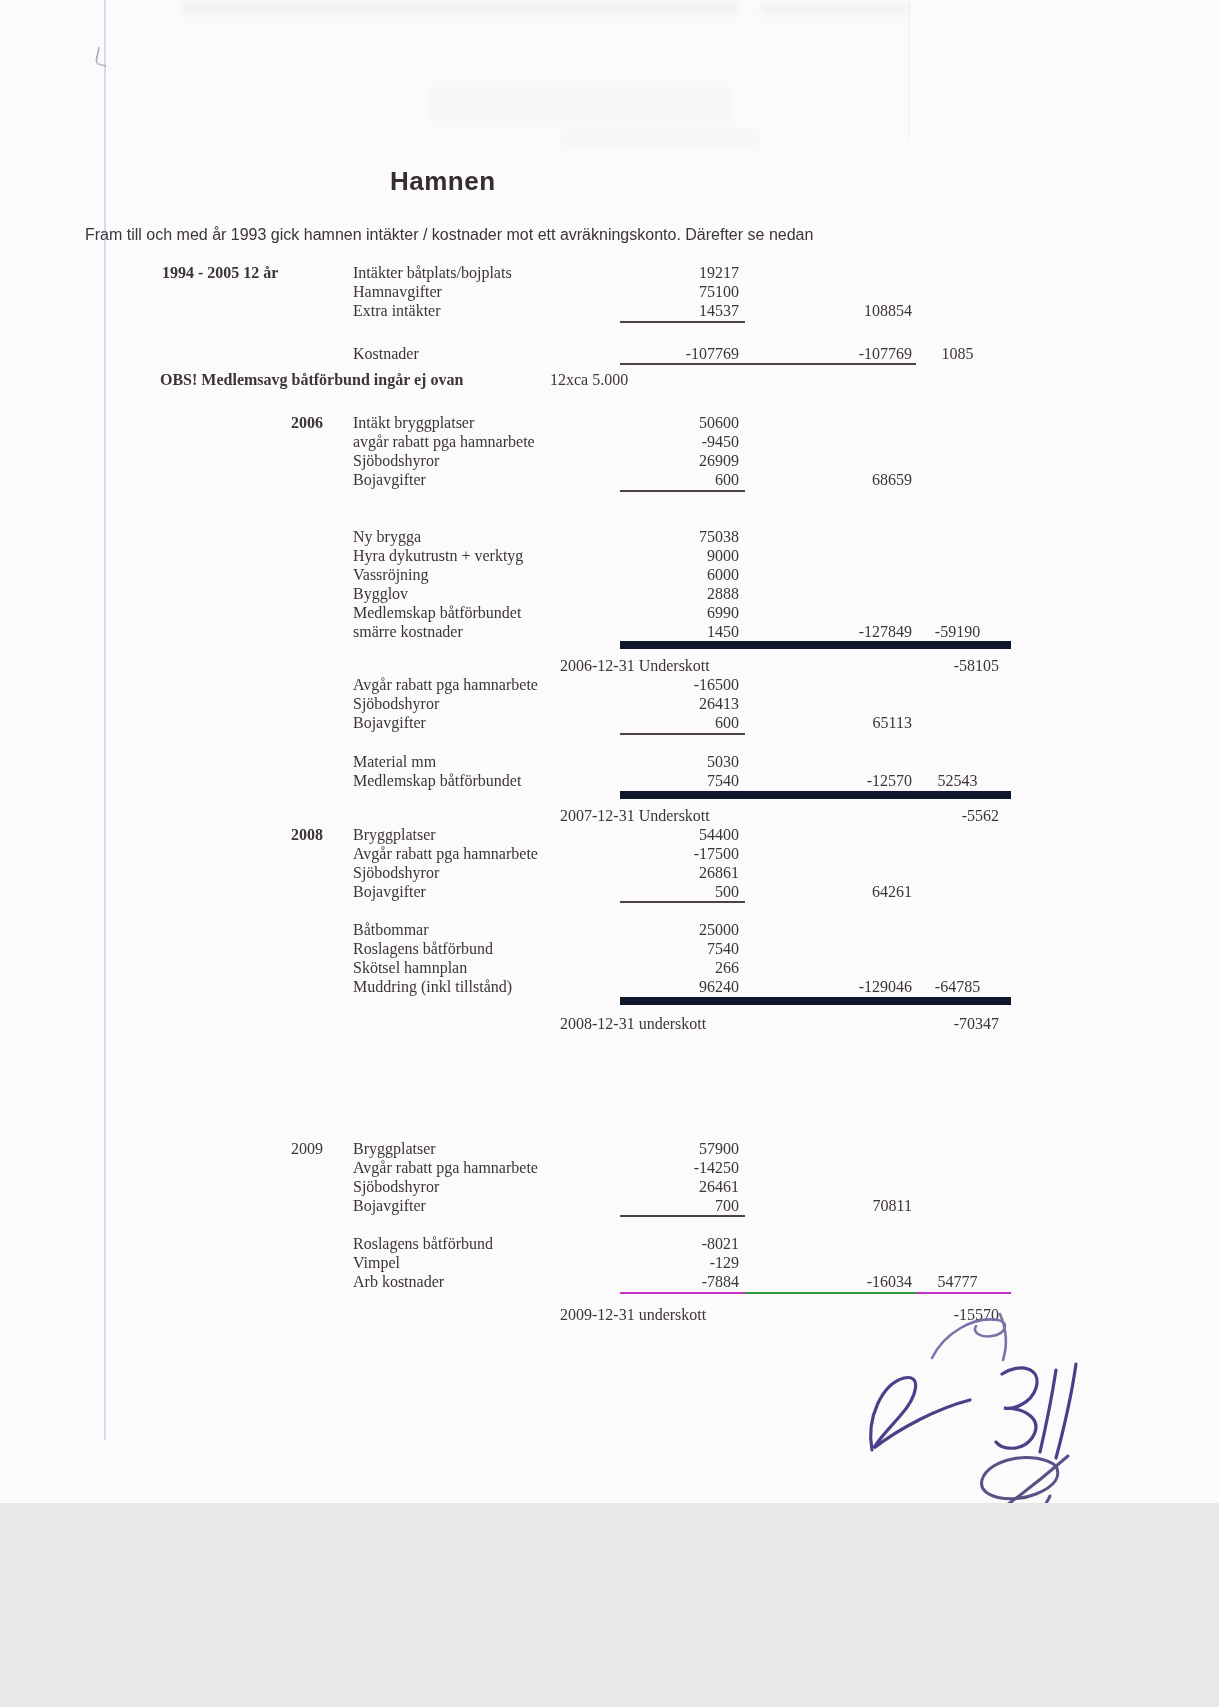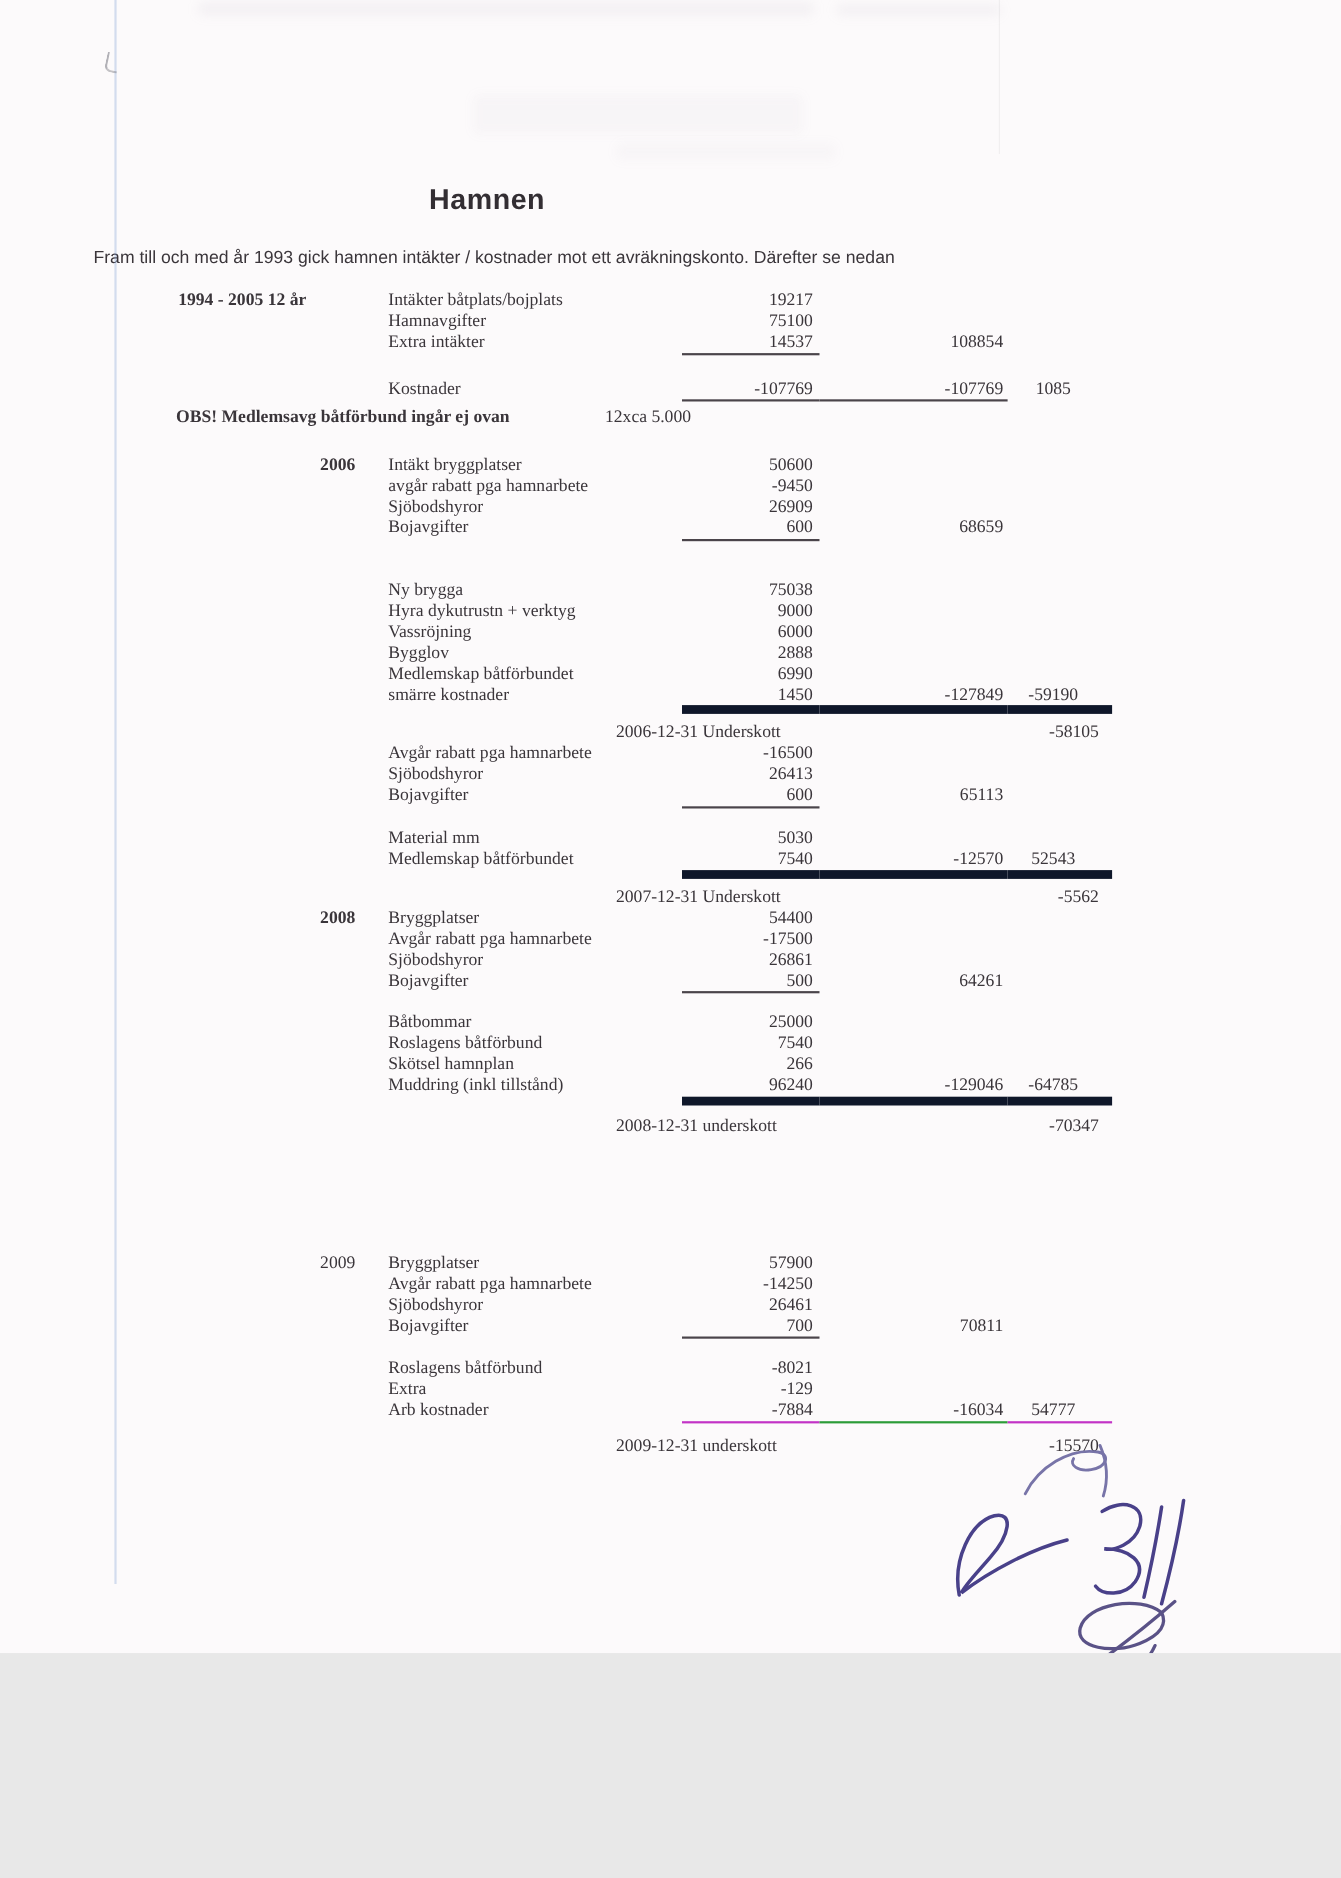--- a/index.html
+++ b/index.html
@@ -314,21 +314,21 @@
       </div>
       <div class="lrow t-data" style="margin-top: 18px;">
         <span class="cell year"></span>
         <span class="cell label">Roslagens båtförbund</span>
         <span class="cell c1">-8021</span>
         <span class="cell c2"></span>
         <span class="cell c3"></span>
       </div>
       <div class="lrow t-data">
         <span class="cell year"></span>
-        <span class="cell label">Extra</span>
+        <span class="cell label">Vimpel</span>
         <span class="cell c1">-129</span>
         <span class="cell c2"></span>
         <span class="cell c3"></span>
       </div>
       <div class="lrow t-data rule-magenta">
         <span class="cell year"></span>
         <span class="cell label">Arb kostnader</span>
         <span class="cell c1">-7884</span>
         <span class="cell c2">-16034</span>
         <span class="cell c3">54777</span>

